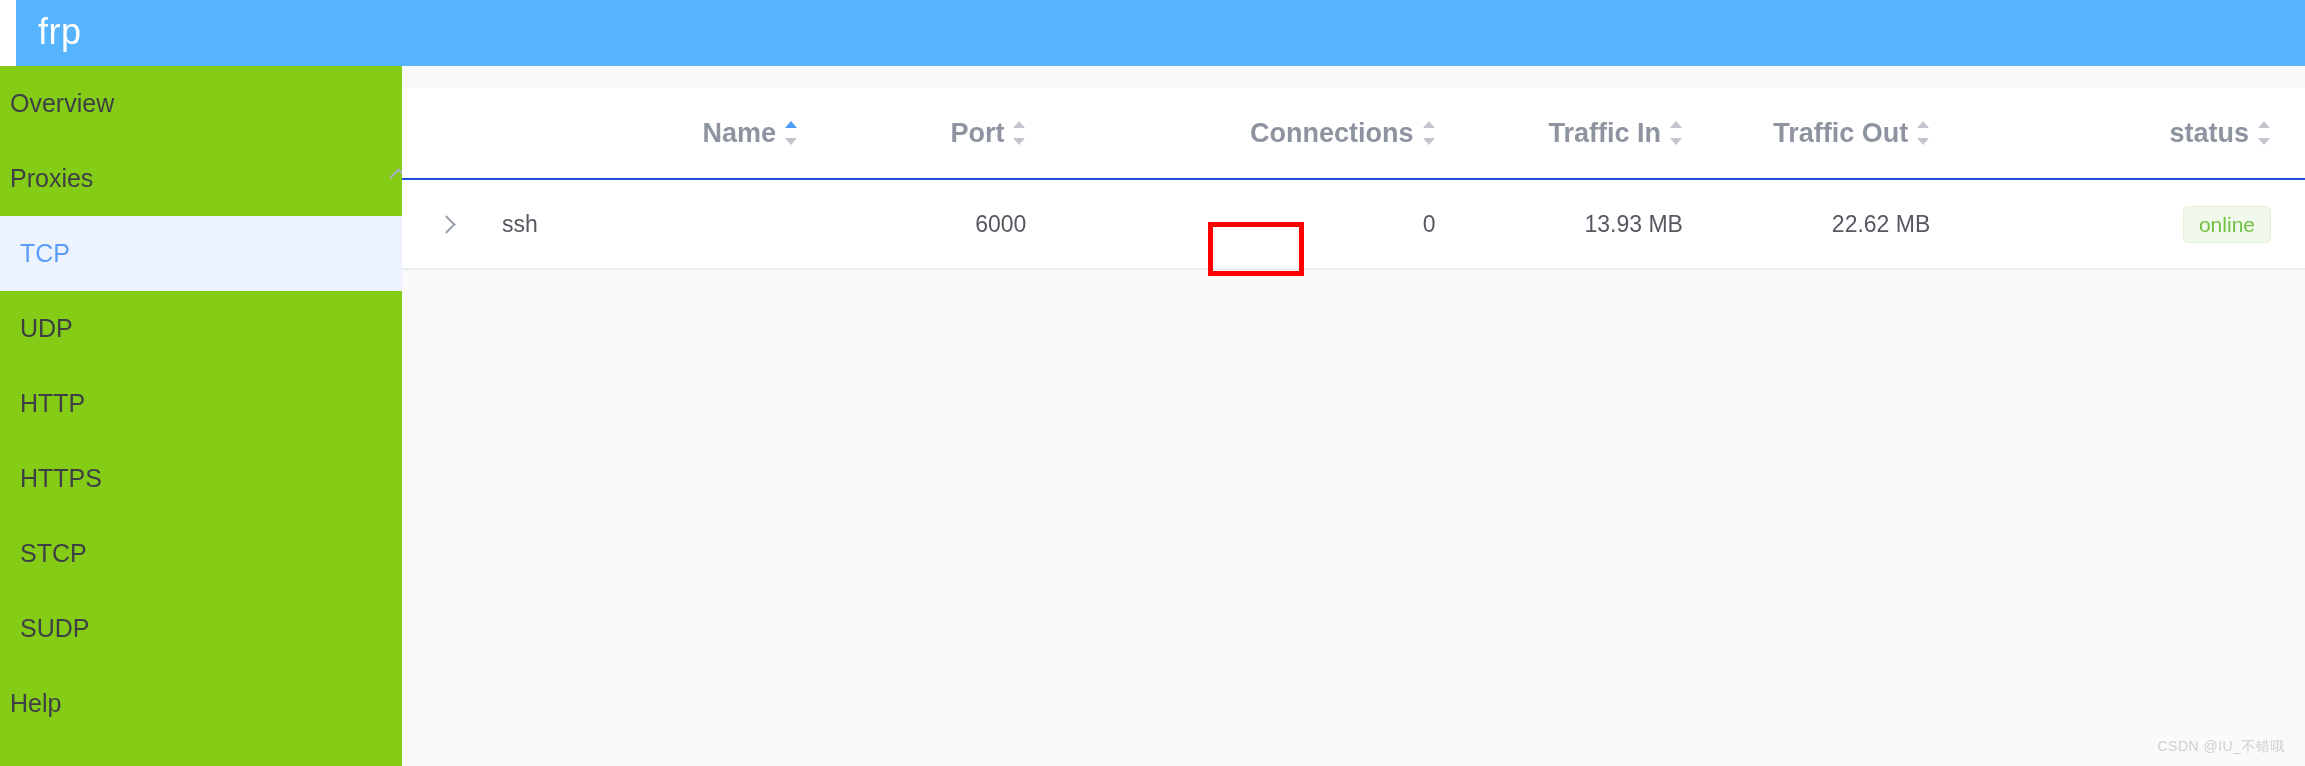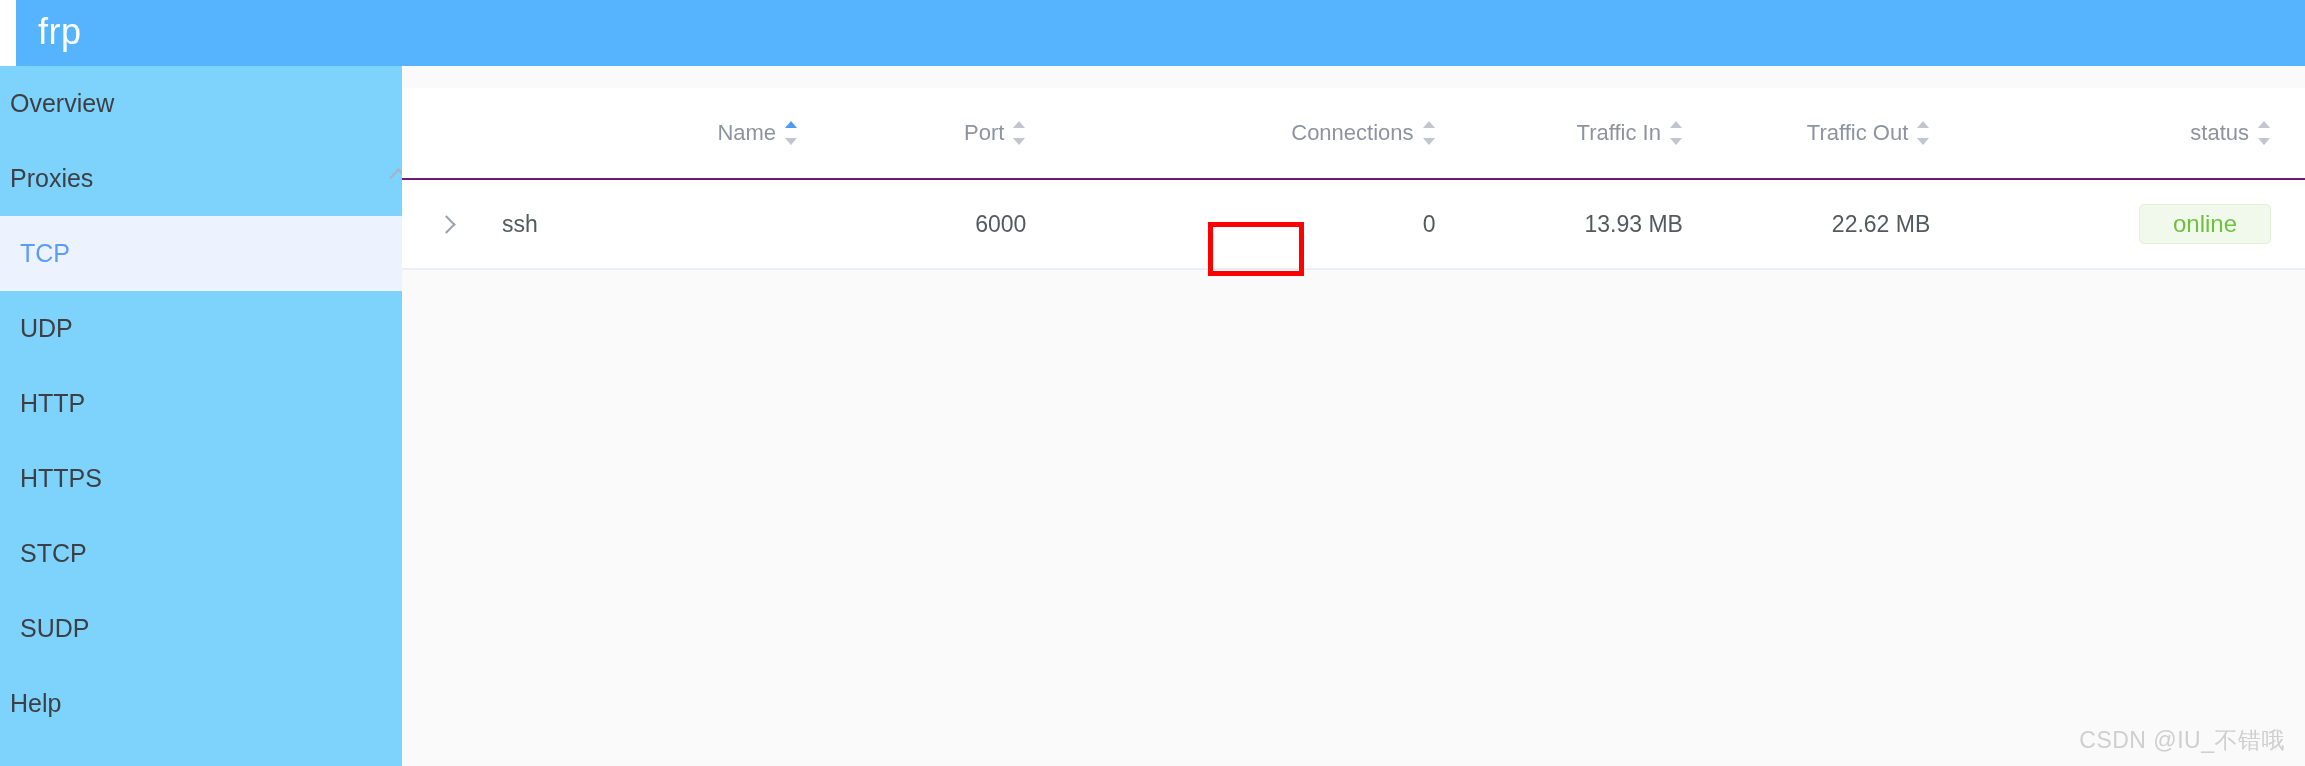--- a/index.html
+++ b/index.html
@@ -44,21 +44,21 @@
     white-space: nowrap;
   }
 
   
   .sidebar {
     position: absolute;
     left: 0;
     top: 66px;
     width: 452px;
     height: 700px;
-    background: #7dd3fc;
+    background: #84cc16;
     border-right: 2px solid #e8e8e8;
     box-sizing: border-box;
     overflow: hidden;
   }
   .nav-item {
     position: relative;
     display: flex;
     align-items: center;
     height: 75px;
     box-sizing: border-box;
@@ -123,23 +123,23 @@
     table-layout: fixed;
   }
   .table th, .table td {
     padding: 0;
     margin: 0;
   }
 
   .thead-row th {
     height: 90px;
     vertical-align: middle;
-    border-bottom: 2px solid #701a75;
-    font-size: 22px;
-    font-weight: 400;
+    border-bottom: 2px solid #1d4ed8;
+    font-size: 27px;
+    font-weight: 700;
     color: #8e93a0;
     text-align: right;
     white-space: nowrap;
   }
   .th-inner {
     display: inline-flex;
     align-items: center;
     gap: 9px;
     padding-right: 34px;
   }
@@ -222,35 +222,35 @@
   }
   .annot-port {
     left: 806px;
     top: 134px;
     width: 96px;
     height: 54px;
   }
 
   .status-badge {
     display: inline-block;
-    padding: 7px 33px;
+    padding: 7px 15px;
     background: #f1f9ec;
     border: 1px solid #e2f0d8;
     border-radius: 5px;
     color: #70c040;
-    font-size: 24px;
+    font-size: 21px;
     line-height: 1;
   }
 
   
   .watermark {
     position: absolute;
     right: 20px;
     bottom: 10px;
-    font-size: 23px;
+    font-size: 14px;
     color: #cfcfcf;
     white-space: nowrap;
     letter-spacing: 0.5px;
   }
 </style>
 </head>
 <body>
 
 <div class="app">
 

